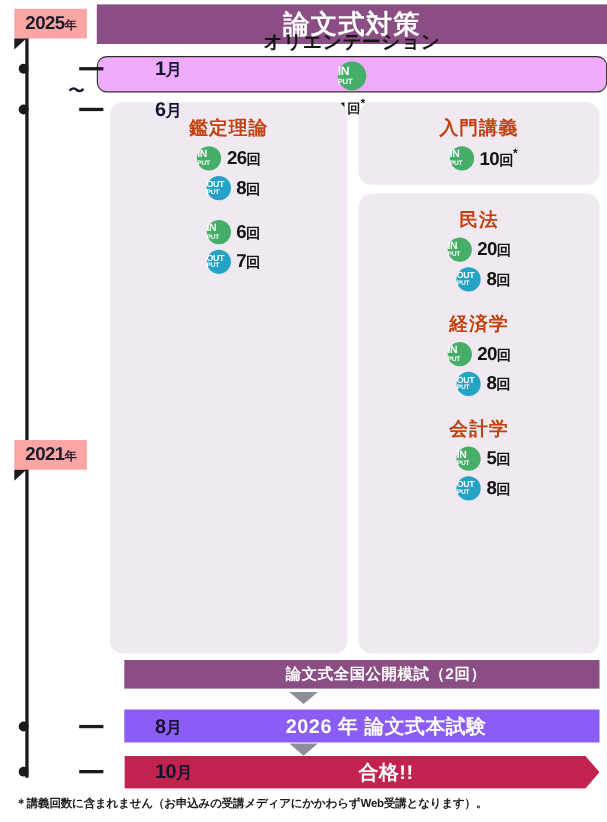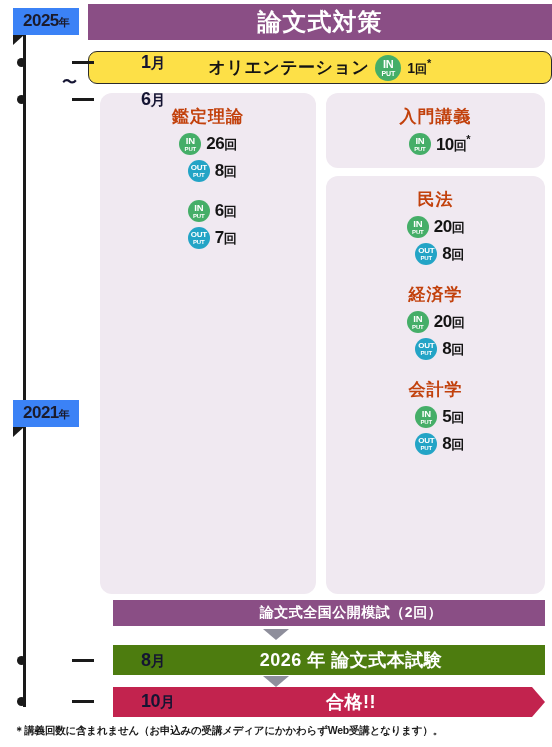--- a/index.html
+++ b/index.html
@@ -25,21 +25,21 @@
     left: 23px;
     top: 24px;
     width: 3px;
     height: 683px;
     background: #1a1a1a;
   }
 
   .year-tag {
     position: absolute;
     left: 13px;
-    background: #3b82f6;
+    background: #fca5a5;
     color: #1b1b2b;
     font-size: 17px;
     font-weight: 700;
     letter-spacing: -0.5px;
     padding: 3px 10px 4px 10px;
     white-space: nowrap;
     z-index: 4;
   }
   .year-tag .yr-suffix { font-size: 11px; font-weight: 700; }
   .year-tag::after {
@@ -111,46 +111,46 @@
     letter-spacing: 1px;
   }
 
   
   .orientation-box {
     position: absolute;
     left: 88px;
     top: 51px;
     width: 464px;
     height: 33px;
-    background: #fde047;
+    background: #f0abfc;
     border: 1.6px solid #2b2b2b;
     border-radius: 9px;
     display: flex;
     align-items: center;
     justify-content: center;
     gap: 6px;
+    flex-direction: column;
   }
   .orientation-box .ori-text {
     font-size: 17px;
     font-weight: 700;
     color: #141414;
     letter-spacing: 0.5px;
   }
   .orientation-box .ori-count {
     font-size: 14px;
     font-weight: 700;
     color: #141414;
   }
   .orientation-box .ori-count .kai { font-size: 12px; }
 
   
   .badge {
     display: inline-flex;
     flex-direction: column;
-    align-items: center;
     justify-content: center;
     width: 26px;
     height: 26px;
     border-radius: 50%;
     color: #ffffff;
     line-height: 1;
     flex: 0 0 auto;
   }
   .badge.input  { background: #45AE68; }
   .badge.output { background: #23A4C6; }
@@ -236,21 +236,21 @@
     background: #8A4E85;
     z-index: 3;
   }
   .bar-mock .bar-text { font-size: 14px; }
 
   .bar-exam {
     left: 113px;
     top: 645px;
     width: 432px;
     height: 30px;
-    background: #4d7c0f;
+    background: #8b5cf6;
   }
   .bar-exam .bar-text { font-size: 18px; }
 
   .bar-pass {
     left: 113px;
     top: 687px;
     width: 432px;
     height: 30px;
     background: #C2234E;
     clip-path: polygon(0 0, calc(100% - 13px) 0, 100% 50%, calc(100% - 13px) 100%, 0 100%);

